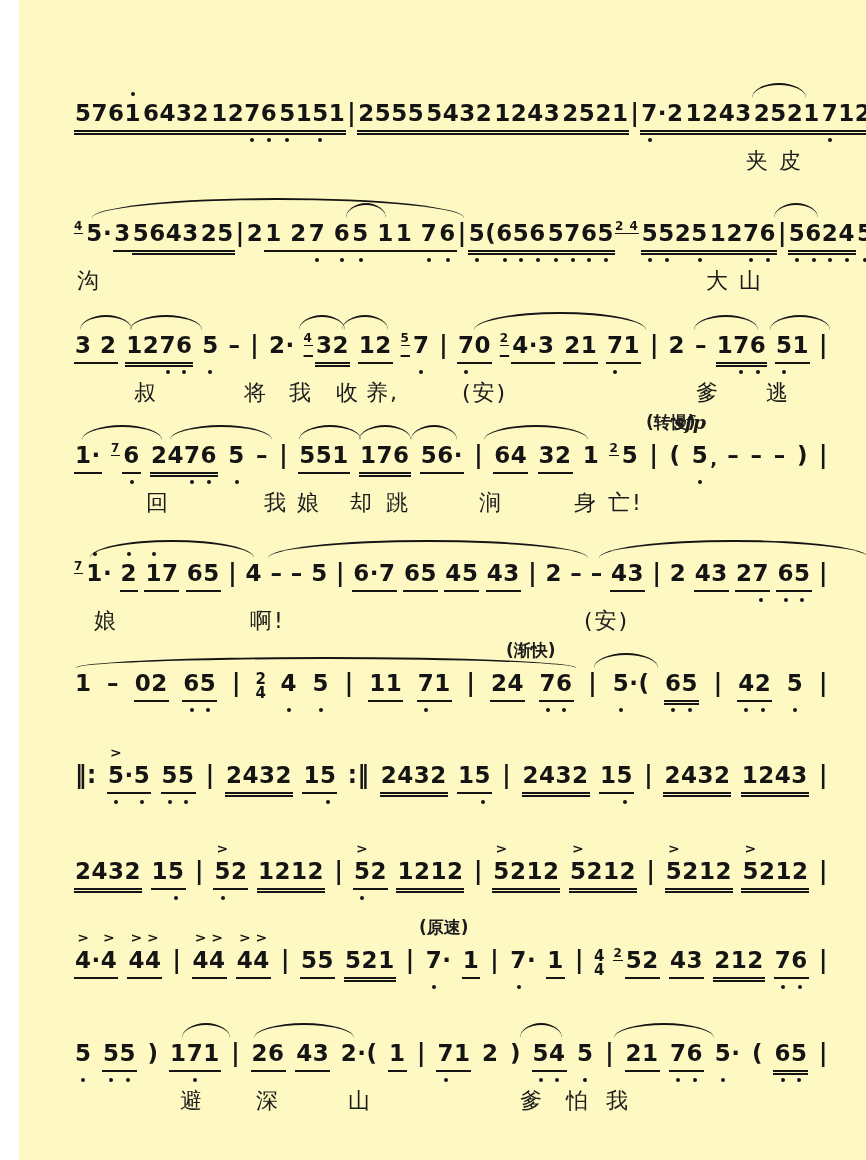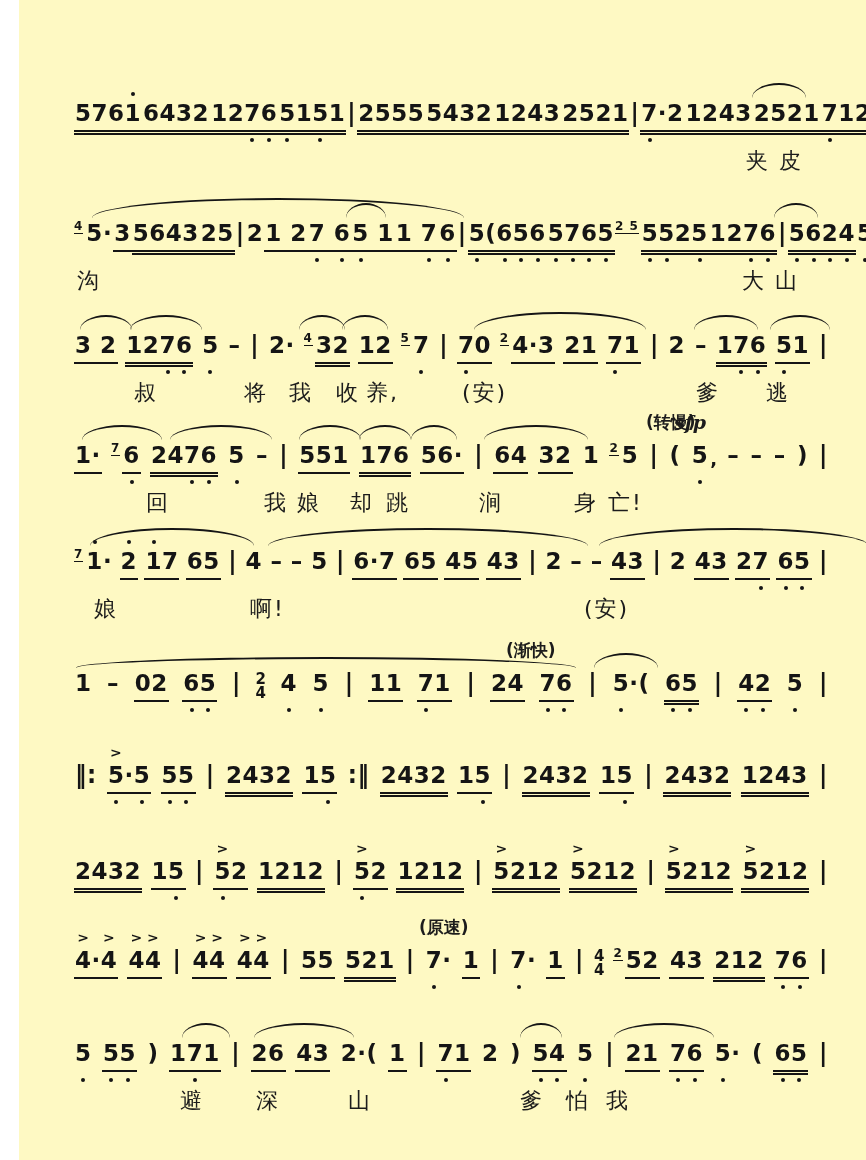--- a/index.html
+++ b/index.html
@@ -65,31 +65,31 @@
         <span class="tok bar" title="|"><span class="chars"><span class="ch">|</span></span></span>
         <span class="tok" title="2"><span class="chars"><span class="ch">2</span></span></span>
         <span class="tok u1" title="1 2"><span class="chars"><span class="ch">1</span><span class="ch"> </span><span class="ch">2</span></span></span>
         <span class="tok u1" title="7 6"><span class="chars"><span class="ch">7<span class="dotb"></span></span><span class="ch"> </span><span class="ch">6<span class="dotb"></span></span></span></span>
         <span class="tok u1" title="5 1"><span class="chars"><span class="ch">5<span class="dotb"></span></span><span class="ch"> </span><span class="ch">1</span></span></span>
         <span class="tok u1" title="1 7"><span class="chars"><span class="ch">1</span><span class="ch"> </span><span class="ch">7<span class="dotb"></span></span></span></span>
         <span class="tok u1" title="6"><span class="chars"><span class="ch">6<span class="dotb"></span></span></span></span>
         <span class="tok bar" title="|"><span class="chars"><span class="ch">|</span></span></span>
         <span class="tok u2" title="5(656"><span class="chars"><span class="ch">5<span class="dotb"></span></span><span class="ch">(</span><span class="ch">6<span class="dotb"></span></span><span class="ch">5<span class="dotb"></span></span><span class="ch">6<span class="dotb"></span></span></span></span>
         <span class="tok u2" title="5765"><span class="chars"><span class="ch">5<span class="dotb"></span></span><span class="ch">7<span class="dotb"></span></span><span class="ch">6<span class="dotb"></span></span><span class="ch">5<span class="dotb"></span></span></span></span>
-        <span class="tok u2" title="5525"><span class="grace">2 5</span><span class="chars"><span class="ch">5<span class="dotb"></span></span><span class="ch">5<span class="dotb"></span></span><span class="ch">2</span><span class="ch">5<span class="dotb"></span></span></span></span>
+        <span class="tok u2" title="5525"><span class="grace">2 4</span><span class="chars"><span class="ch">5<span class="dotb"></span></span><span class="ch">5<span class="dotb"></span></span><span class="ch">2</span><span class="ch">5<span class="dotb"></span></span></span></span>
         <span class="tok u2" title="1276"><span class="chars"><span class="ch">1</span><span class="ch">2</span><span class="ch">7<span class="dotb"></span></span><span class="ch">6<span class="dotb"></span></span></span></span>
         <span class="tok bar" title="|"><span class="chars"><span class="ch">|</span></span></span>
         <span class="tok u2" title="5624"><span class="chars"><span class="ch">5<span class="dotb"></span></span><span class="ch">6<span class="dotb"></span></span><span class="ch">2<span class="dotb"></span></span><span class="ch">4<span class="dotb"></span></span></span></span>
         <span class="tok" title="5"><span class="chars"><span class="ch">5<span class="dotb"></span></span></span></span>
         <span class="tok" title=")"><span class="chars"><span class="ch">)</span></span></span>
       </div>
       <div class="lyric" style="left: 3px; top: 46px;">沟</div>
-      <div class="lyric" style="left: 668px; top: 46px;">大 山</div>
-    </div>
-    <div class="music-line" style="top: 332px;">
+      <div class="lyric" style="left: 632px; top: 46px;">大 山</div>
+    </div>
+    <div class="music-line" style="top: 332px; text-decoration: underline;">
       <div class="notes">
         <div class="slur" style="left: 6px; width: 52px; height: 13px; top: -17px;"></div>
         <div class="slur" style="left: 56px; width: 72px; height: 13px; top: -17px;"></div>
         <div class="slur" style="left: 225px; width: 46px; height: 13px; top: -17px;"></div>
         <div class="slur" style="left: 268px; width: 46px; height: 13px; top: -17px;"></div>
         <div class="slur" style="left: 400px; width: 172px; height: 16px; top: -20px;"></div>
         <div class="slur" style="left: 620px; width: 64px; height: 13px; top: -17px;"></div>
         <div class="slur" style="left: 696px; width: 60px; height: 13px; top: -17px;"></div>
         <span class="tok u1" title="3 2"><span class="chars"><span class="ch">3</span><span class="ch"> </span><span class="ch">2</span></span></span>
         <span class="tok u2" title="1276"><span class="chars"><span class="ch">1</span><span class="ch">2</span><span class="ch">7<span class="dotb"></span></span><span class="ch">6<span class="dotb"></span></span></span></span>
@@ -155,21 +155,21 @@
       <div class="ann" style="left: 572px;">(转慢)</div>
       <div class="ann it" style="left: 600px;">sfp</div>
       <div class="lyric" style="left: 72px; top: 46px;">回</div>
       <div class="lyric" style="left: 190px; top: 46px; text-align: right;">我 娘</div>
       <div class="lyric" style="left: 276px; top: 46px;">却</div>
       <div class="lyric" style="left: 312px; top: 46px;">跳</div>
       <div class="lyric" style="left: 405px; top: 46px;">涧</div>
       <div class="lyric" style="left: 500px; top: 46px;">身</div>
       <div class="lyric" style="left: 534px; top: 46px;">亡!</div>
     </div>
-    <div class="music-line" style="top: 548px;">
+    <div class="music-line" style="top: 560px;">
       <div class="notes">
         <div class="slur" style="left: 16px; width: 164px; height: 16px; top: -20px;"></div>
         <div class="slur" style="left: 194px; width: 320px; height: 16px; top: -20px;"></div>
         <div class="slur" style="left: 525px; width: 270px; height: 16px; top: -20px;"></div>
         <span class="tok" title="1·"><span class="grace">7</span><span class="chars"><span class="ch">1<span class="dota"></span></span><span class="ch">·</span></span></span>
         <span class="tok u1" title="2"><span class="chars"><span class="ch">2<span class="dota"></span></span></span></span>
         <span class="tok u1" title="17"><span class="chars"><span class="ch">1<span class="dota"></span></span><span class="ch">7</span></span></span>
         <span class="tok u1" title="65"><span class="chars"><span class="ch">6</span><span class="ch">5</span></span></span>
         <span class="tok bar" title="|"><span class="chars"><span class="ch">|</span></span></span>
         <span class="tok" title="4"><span class="chars"><span class="ch">4</span></span></span>

